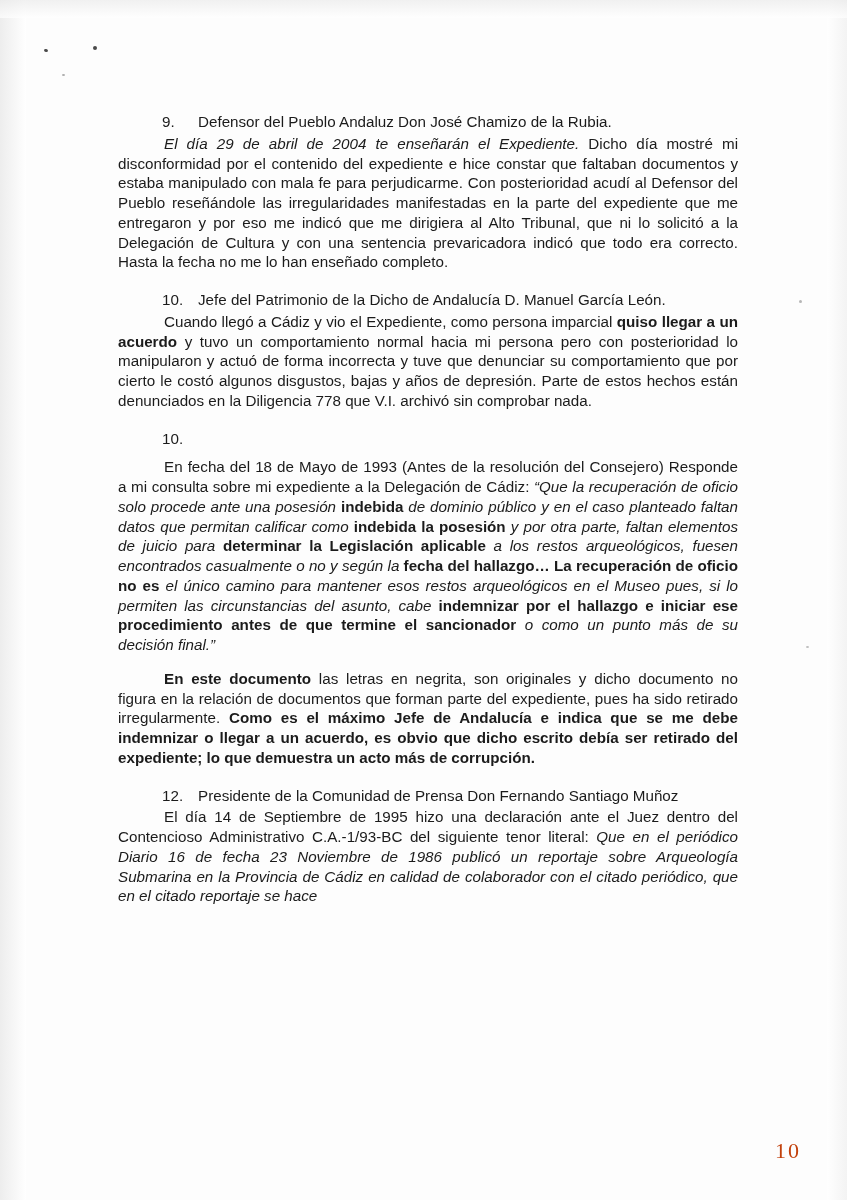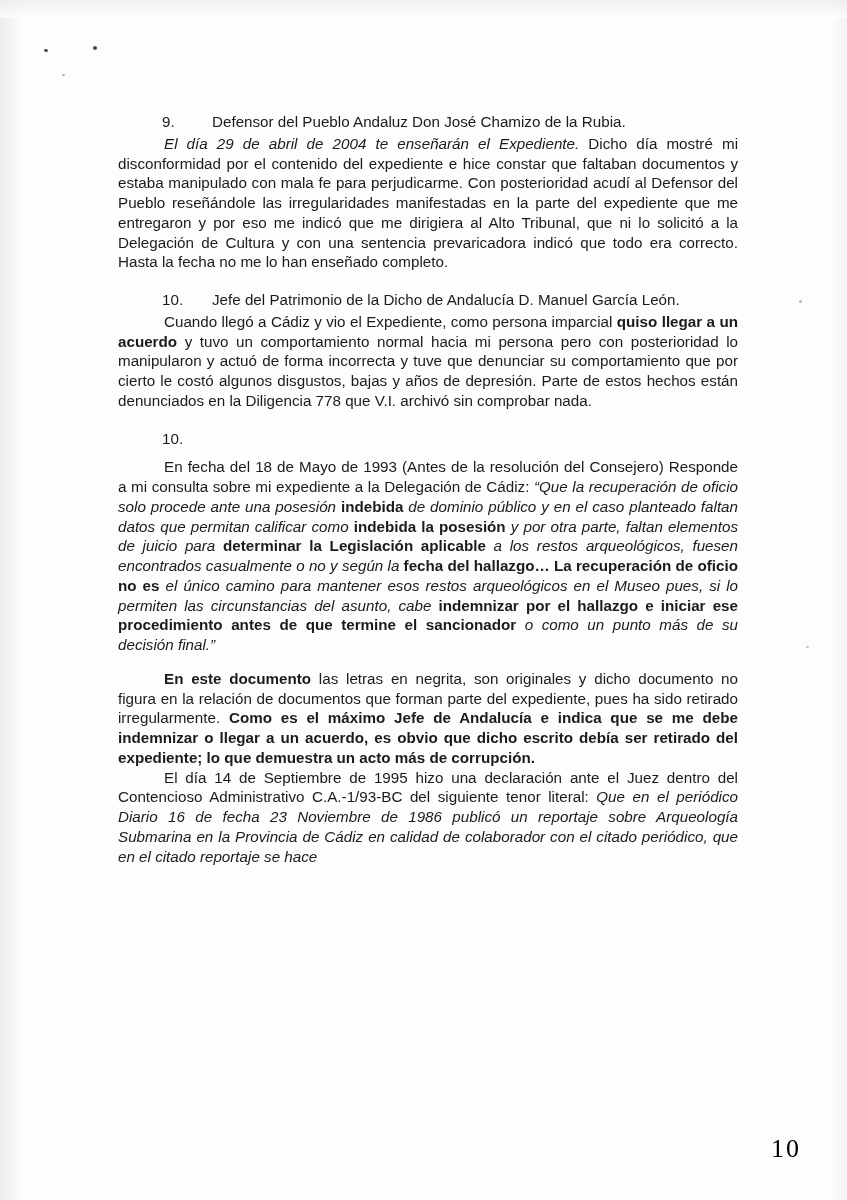--- a/index.html
+++ b/index.html
@@ -69,21 +69,20 @@
   .heading .num {
     flex: 0 0 auto;
     width: 34px;
     padding-left: 44px;
     box-sizing: content-box;
   }
   .heading .htext {
     flex: 1 1 auto;
     text-align: justify;
     padding-left: 2px;
-    margin-left: 14px;
   }
   .heading.first { margin-top: 0; }
 
   p.body {
     margin: 0;
     text-align: justify;
     text-justify: inter-word;
     text-indent: 46px;
   }
   p.body.tight { margin-top: 14px; }
@@ -91,22 +90,22 @@
   .ital { font-style: italic; }
   .bold { font-weight: bold; }
   .bi { font-weight: bold; }
 
   .block-gap { height: 7px; }
 
   .page-number {
     position: absolute;
     right: 46px;
     bottom: 36px;
-    font-size: 26px;
-    color: #000000;
+    font-size: 22px;
+    color: #c2410c;
     letter-spacing: 2px;
     font-family: "Liberation Serif", serif;
   }
 </style>
 </head>
 <body>
 
 <div class="page">
   <div class="scan-edge-left"></div>
   <div class="scan-edge-right"></div>
@@ -133,18 +132,22 @@
     </div>
     <p class="body"><span>Cuando llegó a Cádiz y vio el Expediente, como persona imparcial </span><span class="bold">quiso llegar a un acuerdo</span><span> y tuvo un comportamiento normal hacia mi persona pero con posterioridad lo manipularon y actuó de forma incorrecta y tuve que denunciar su comportamiento que por cierto le costó algunos disgustos, bajas y años de depresión. Parte de estos hechos están denunciados en la Diligencia 778 que V.I. archivó sin comprobar nada.</span></p>
 
     <div class="heading">
       <span class="num">10.</span>
     </div>
     <div class="block-gap"></div>
     <p class="body"><span>En fecha del 18 de Mayo de 1993 (Antes de la resolución del Consejero) Responde a mi consulta sobre mi expediente a la Delegación de Cádiz: </span><span class="ital">“Que la recuperación de oficio solo procede ante una posesión </span><span class="bi">indebida</span><span class="ital"> de dominio público y en el caso planteado faltan datos que permitan calificar como </span><span class="bi">indebida la posesión</span><span class="ital"> y por otra parte, faltan elementos de juicio para </span><span class="bi">determinar la Legislación aplicable</span><span class="ital"> a los restos arqueológicos, fuesen encontrados casualmente o no y según la </span><span class="bi">fecha del hallazgo… La recuperación de oficio no es</span><span class="ital"> el único camino para mantener esos restos arqueológicos en el Museo pues, si lo permiten las circunstancias del asunto, cabe </span><span class="bi">indemnizar por el hallazgo e iniciar ese procedimiento antes de que termine el sancionador</span><span class="ital"> o como un punto más de su decisión final.”</span></p>
     <p class="body tight"><span class="bold">En este documento</span><span> las letras en negrita, son originales y dicho documento no figura en la relación de documentos que forman parte del expediente, pues ha sido retirado irregularmente. </span><span class="bold">Como es el máximo Jefe de Andalucía e indica que se me debe indemnizar o llegar a un acuerdo, es obvio que dicho escrito debía ser retirado del expediente; lo que demuestra un acto más de corrupción.</span></p>
 
+    <div class="heading">
+      <span class="num">12.</span>
+      <span class="htext">Presidente de la Comunidad de Prensa Don Fernando Santiago Muñoz</span>
+    </div>
     <p class="body"><span>El día 14 de Septiembre de 1995 hizo una declaración ante el Juez dentro del Contencioso Administrativo C.A.-1/93-BC del siguiente tenor literal: </span><span class="ital">Que en el periódico Diario 16 de fecha 23 Noviembre de 1986 publicó un reportaje sobre Arqueología Submarina en la Provincia de Cádiz en calidad de colaborador con el citado periódico, que en el citado reportaje se hace</span></p>
 
   </div>
 
   <div class="page-number">10</div>
 </div>
 
 </body></html>

